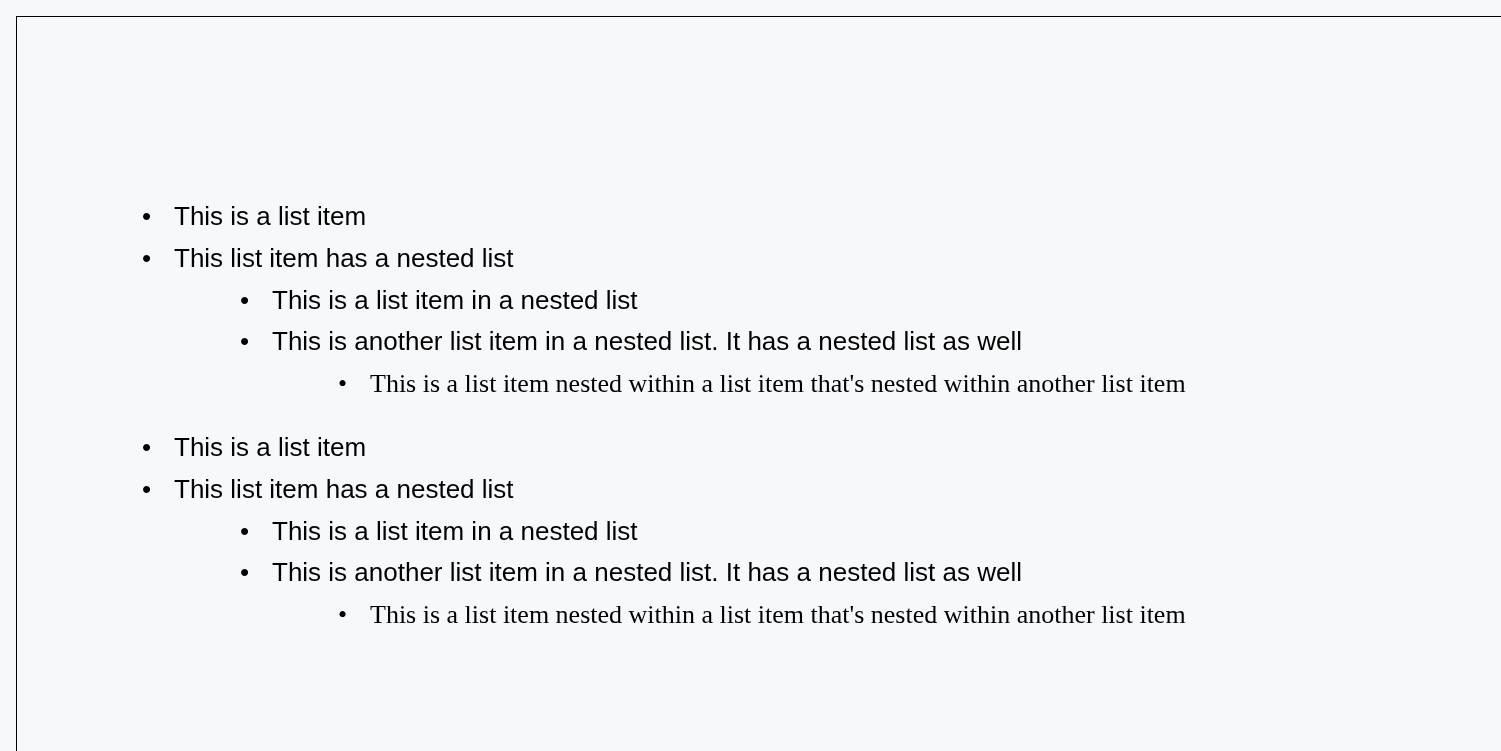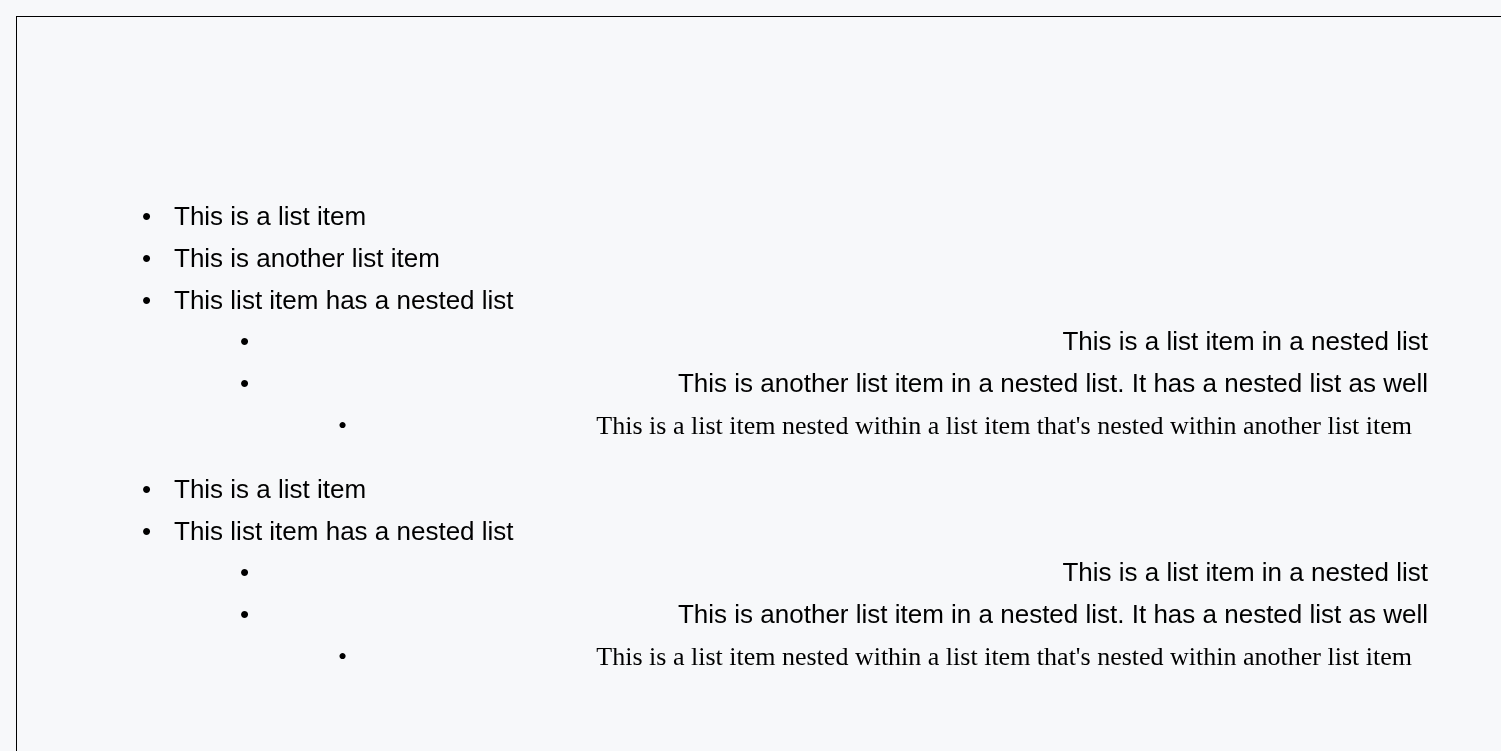--- a/index.html
+++ b/index.html
@@ -30,21 +30,20 @@
       margin-bottom: 0px;
     }
     ul.level-1 > li::before {
       content: "•";
       position: absolute;
       left: 6px;
       top: 0;
     }
     ul.level-2 {
       margin-left: 60px;
-      text-align: right;
     }
     ul.level-2 > li {
       position: relative;
       padding-left: 30px;
     }
     ul.level-2 > li::before {
       content: "•";
       position: absolute;
       left: 6px;
       top: 0;
@@ -67,23 +66,20 @@
       margin-top: 30px;
     }
   </style>
 </head>
 <body>
 
 <div class="list-block">
   <ul class="level-1">
     <li>
       <span>This is a list item</span>
-    </li>
-    <li>
-      <span>This is another list item</span>
     </li>
     <li>
       <span>This list item has a nested list</span>
       <ul class="level-2">
         <li>
           <span>This is a list item in a nested list</span>
         </li>
         <li>
           <span>This is another list item in a nested list. It has a nested list as well</span>
           <ul class="level-3">

